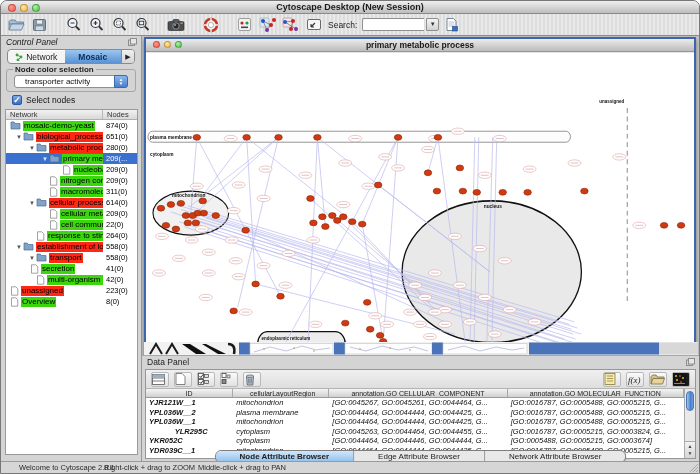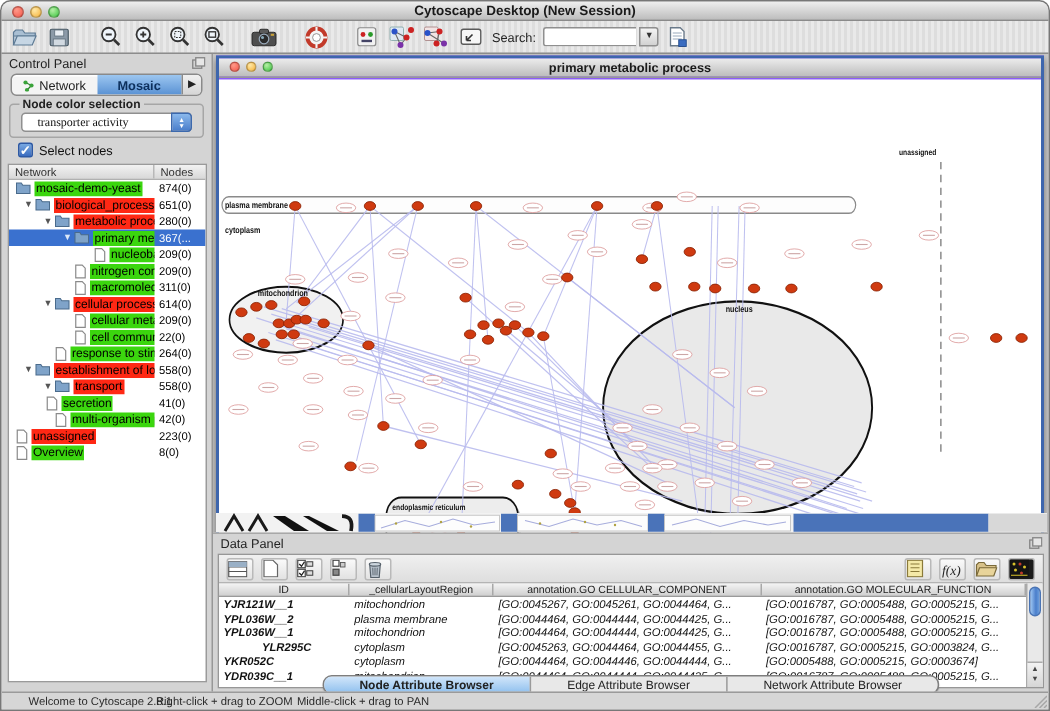--- a/index.html
+++ b/index.html
@@ -20,32 +20,32 @@
   .tbtn{width:21px;height:18px;display:flex;align-items:center;justify-content:center;}
   .tsep{width:9px;height:1px;}
   .search-lbl{font-size:8.5px;color:#222;margin:0 3px 0 2px;}
   .search-field{width:62px;height:13px;border:1px solid #8f8f8f;border-right:none;border-radius:2px 0 0 2px;
                 background:#fff;font-size:8px;padding:0 3px;outline:none;font-family:"Liberation Sans",sans-serif;}
   .search-drop{width:13px;height:13px;border:1px solid #8f8f8f;border-radius:0 2px 2px 0;background:linear-gradient(#f4f4f4,#d2d2d2);
                font-size:6px;line-height:11px;text-align:center;color:#333;}
   
   .main{display:flex;height:426px;}
   .control-panel{width:141px;background:#d4d4d4;border-right:1px solid #979797;position:relative;flex:none;}
-  .cp-header{height:12px;font-size:8.5px;color:#222;padding:1px 4px 0 5px;}
+  .cp-header{height:12px;font-size:8.5px;color:#222;padding:1px 4px 0 5px;font-style:italic;}
   .float-ic{position:absolute;top:2px;right:4px;width:9px;height:8px;opacity:.7;}
   .cp-tabs{position:absolute;left:6px;top:13px;width:128px;height:15px;display:flex;border:1px solid #8a8a8a;
            border-radius:4px;overflow:hidden;background:#f4f4f4;box-shadow:inset 0 1px 0 #fff;}
   .cp-tab{flex:1;font-size:8.5px;color:#222;display:flex;align-items:center;justify-content:center;gap:3px;}
   .cp-tab.sel{background:linear-gradient(#9cc6f0,#5a92d4);font-weight:bold;color:#0c2f5c;text-align:right;}
   .cp-tab-arrow{width:13px;border-left:1px solid #8a8a8a;background:linear-gradient(#f0f0f0,#d6d6d6);
                 font-size:7px;line-height:13px;text-align:center;color:#222;}
   .groupbox{position:absolute;left:5px;top:33px;width:130px;height:23px;border:1px solid #a6a6a6;border-radius:3px;}
   .groupbox-label{position:absolute;top:-5px;left:6px;background:#d4d4d4;font-size:8px;font-weight:bold;color:#222;padding:0 2px;}
   .combo{position:absolute;left:7px;top:5px;right:7px;height:13px;background:#fff;border:1px solid #8f8f8f;
-         border-radius:3px;font-size:8px;line-height:11px;color:#111;padding-left:10px;font-family:Liberation Serif, serif;}
+         border-radius:3px;font-size:8px;line-height:11px;color:#111;padding-left:10px;}
   .combo-btn{position:absolute;right:-1px;top:-1px;width:14px;height:13px;border-radius:0 3px 3px 0;
              background:linear-gradient(#8ab8ec,#4a7ecb);display:flex;flex-direction:column;align-items:center;
              justify-content:center;color:#fff;font-size:4.5px;line-height:4px;border:1px solid #3c69ad;}
   .cbx-row{position:absolute;left:11px;top:59px;display:flex;align-items:center;gap:4px;font-size:8.5px;color:#111;}
   .cbx{width:10px;height:10px;border-radius:2px;background:linear-gradient(#79a9e2,#3a6cc0);border:1px solid #2d59a4;
        color:#fff;font-size:9px;line-height:9px;text-align:center;font-weight:bold;}
   .tree-box{position:absolute;left:4px;top:73px;width:133px;bottom:7px;background:#fff;border:1px solid #9a9a9a;overflow:hidden;}
   .tree-head{height:10px;background:linear-gradient(#f2f2f2,#d8d8d8);border-bottom:1px solid #b0b0b0;display:flex;
              font-size:7.5px;color:#333;}
   .th-net{width:97px;padding-left:4px;border-right:1px solid #b8b8b8;}
@@ -56,21 +56,21 @@
   .tr-tri{width:8px;font-size:6px;color:#555;text-align:center;flex:none;}
   .tree-row.sel .tr-tri{color:#dce8f8;}
   .tr-ic{flex:none;display:flex;margin-right:2px;}
   .chip{padding:0 1px;line-height:10px;}
   .chip.green{background:#3bd60e;}
   .chip.red{background:#ff2814;}
   .tr-count{flex:1;font-size:7.5px;padding-left:3px;overflow:hidden;}
   .tree-row.sel .tr-count{color:#fff;}
   
   .desktop{flex:1;position:relative;background:#c9c9c9;overflow:hidden;}
-  .net-window{position:absolute;left:2px;top:1px;right:3px;height:370px;border:2px solid #3e66ad;background:#8b5cf6;
+  .net-window{position:absolute;left:2px;top:1px;right:3px;height:370px;border:2px solid #3e66ad;background:#e5e5e5;
               box-shadow:0 2px 5px rgba(0,0,0,.45);}
   .nw-titlebar{height:13px;background:linear-gradient(#ececec,#bcbcbc);border-bottom:1px solid #979797;position:relative;}
   .nw-title{text-align:center;font-size:8.5px;line-height:12px;font-weight:bold;color:#1a1a1a;}
   .nw-canvas{position:absolute;left:0;right:0;top:14px;bottom:0;background:#fff;overflow:hidden;}
   .nw-canvas svg{display:block;}
   .fragments{position:absolute;left:2px;top:306px;right:3px;height:13px;}
   
   .data-panel{position:absolute;left:0;top:319px;right:0;height:107px;background:#d4d4d4;border-top:1px solid #a8a8a8;}
   .dp-header{height:12px;font-size:8.5px;color:#222;padding:1px 0 0 5px;position:relative;}
   .dp-box{position:absolute;left:3px;top:13px;right:3px;height:90px;background:#fff;border:1px solid #979797;}
@@ -319,21 +319,21 @@
             <div class="tree-row sel">
               <div class="tr-left" style="padding-left: 35px;">
                 <span class="tr-tri">▼</span>
                 <span class="tr-ic">
                   <svg width="11" height="9">
                     <path d="M1,3 L1,8 L10,8 L10,2.5 L5.2,2.5 L4.2,1 L1,1 Z" fill="#7fa3c9" stroke="#4a6b8c" stroke-width="0.7"></path>
                   </svg>
                 </span>
                 <span class="chip green">primary metabo</span>
               </div>
-              <div class="tr-count">367(...</div>
+              <div class="tr-count">209(...</div>
             </div>
             <div class="tree-row">
               <div class="tr-left" style="padding-left: 56px;">
                 <span class="tr-ic">
                   <svg width="9" height="10">
                     <path d="M1.5,0.8 H5.8 L7.8,2.8 V9.2 H1.5 Z" fill="#fff" stroke="#8a8a8a" stroke-width="0.8"></path>
                   </svg>
                 </span>
                 <span class="chip green">nucleobase-</span>
               </div>

